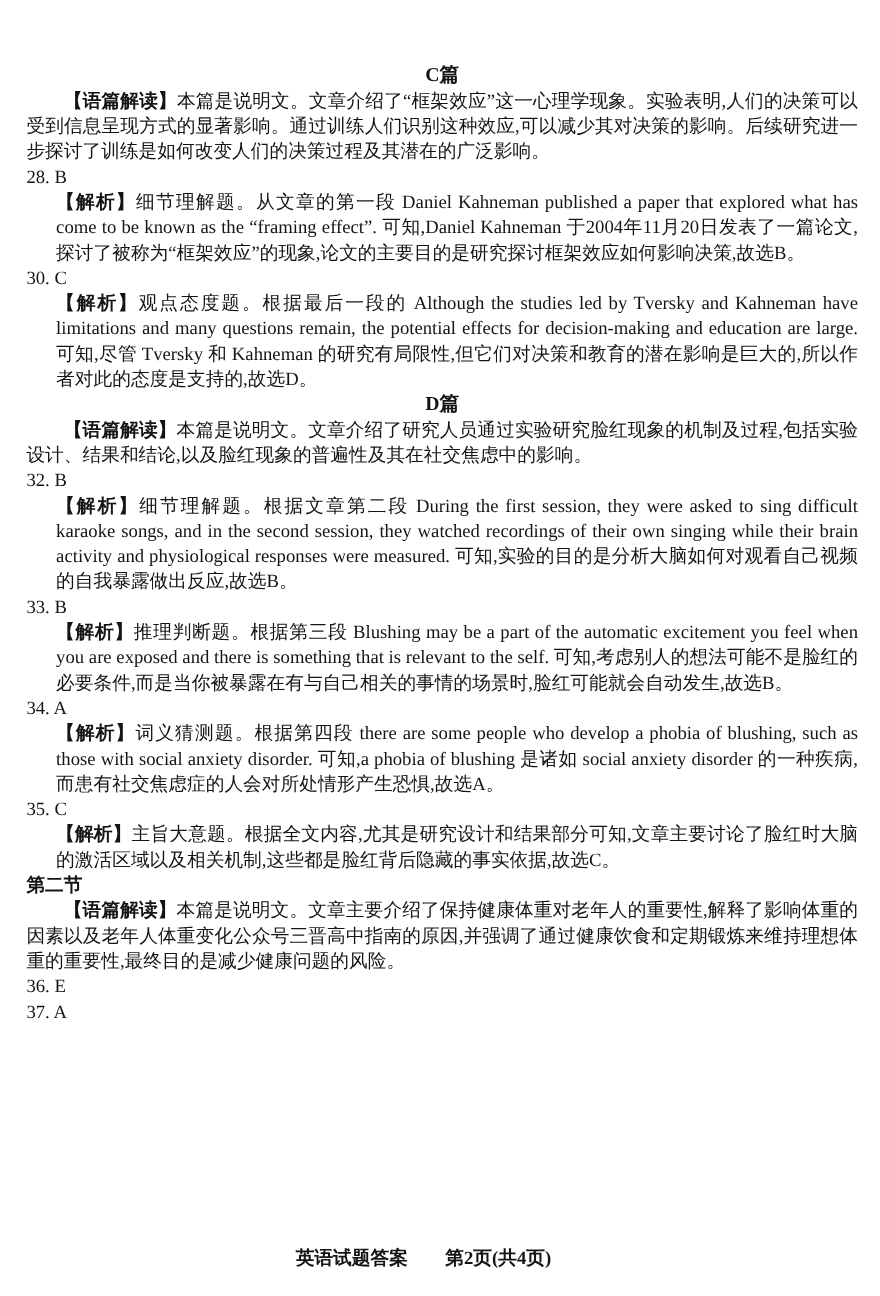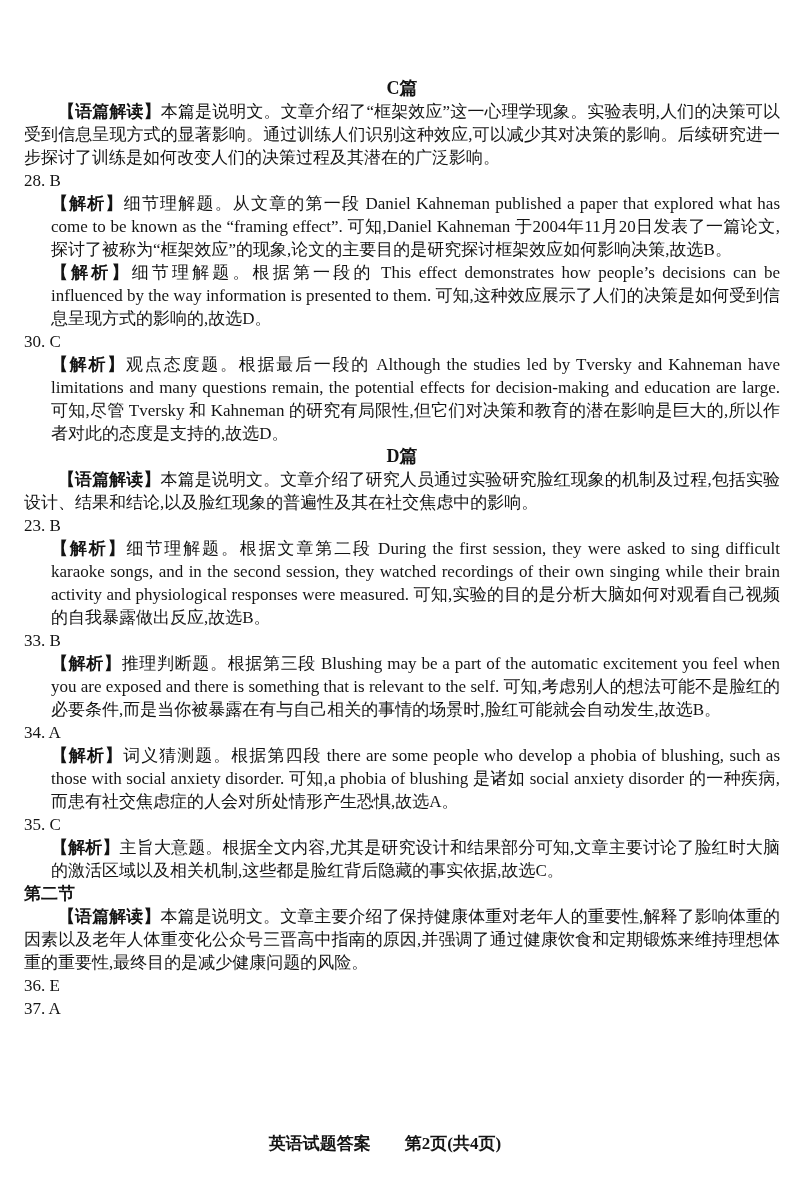--- a/index.html
+++ b/index.html
@@ -9,21 +9,21 @@
   }
   body {
     width: 800px;
     height: 1178px;
     position: relative;
     overflow: hidden;
     font-family: "Liberation Serif", "DejaVu Serif", serif;
     color: #141414;
   }
   .page {
-    padding: 77px 20px 0 24px;
+    padding: 57px 20px 0 24px;
     font-size: 17px;
     line-height: 23px;
     text-align: justify;
   }
   .sec-title {
     margin: 0;
     text-align: center;
     font-weight: bold;
     font-size: 18px;
     line-height: 23px;
@@ -67,31 +67,30 @@
 
 <div class="page">
 
   <h2 class="sec-title">C篇</h2>
 
   <p class="intro"><span class="lbl">【语篇解读】</span><span>本篇是说明文。文章介绍了“框架效应”这一心理学现象。实验表明,人们的决策可以受到信息呈现方式的显著影响。通过训练人们识别这种效应,可以减少其对决策的影响。后续研究进一步探讨了训练是如何改变人们的决策过程及其潜在的广泛影响。</span></p>
 
   <p class="qnum">28. B</p>
   <p class="analysis"><span class="lbl">【解析】</span><span>细节理解题。从文章的第一段 Daniel Kahneman published a paper that explored what has come to be known as the “framing effect”. 可知,Daniel Kahneman 于2004年11月20日发表了一篇论文,探讨了被称为“框架效应”的现象,论文的主要目的是研究探讨框架效应如何影响决策,故选B。</span></p>
 
-  <p class="analysis"><span class="lbl">【解析】</span><span>细节理解题。根据第一段的 This effect demonstrates how people’s decisions can be influenced by the way information is presented to them. 可知,这种效应展示了人们的决策是如何受到信息呈现方式的影响的,故选D。</span></p>
 
   <p class="qnum">30. C</p>
 
   <p class="analysis"><span class="lbl">【解析】</span><span>观点态度题。根据最后一段的 Although the studies led by Tversky and Kahneman have limitations and many questions remain, the potential effects for decision-making and education are large. 可知,尽管 Tversky 和 Kahneman 的研究有局限性,但它们对决策和教育的潜在影响是巨大的,所以作者对此的态度是支持的,故选D。</span></p>
 
   <h2 class="sec-title">D篇</h2>
 
   <p class="intro"><span class="lbl">【语篇解读】</span><span>本篇是说明文。文章介绍了研究人员通过实验研究脸红现象的机制及过程,包括实验设计、结果和结论,以及脸红现象的普遍性及其在社交焦虑中的影响。</span></p>
 
-  <p class="qnum">23. B</p>
+  <p class="qnum">32. B</p>
   <p class="analysis"><span class="lbl">【解析】</span><span>细节理解题。根据文章第二段 During the first session, they were asked to sing difficult karaoke songs, and in the second session, they watched recordings of their own singing while their brain activity and physiological responses were measured. 可知,实验的目的是分析大脑如何对观看自己视频的自我暴露做出反应,故选B。</span></p>
 
   <p class="qnum">33. B</p>
   <p class="analysis"><span class="lbl">【解析】</span><span>推理判断题。根据第三段 Blushing may be a part of the automatic excitement you feel when you are exposed and there is something that is relevant to the self. 可知,考虑别人的想法可能不是脸红的必要条件,而是当你被暴露在有与自己相关的事情的场景时,脸红可能就会自动发生,故选B。</span></p>
 
   <p class="qnum">34. A</p>
   <p class="analysis"><span class="lbl">【解析】</span><span>词义猜测题。根据第四段 there are some people who develop a phobia of blushing, such as those with social anxiety disorder. 可知,a phobia of blushing 是诸如 social anxiety disorder 的一种疾病,而患有社交焦虑症的人会对所处情形产生恐惧,故选A。</span></p>
 
   <p class="qnum">35. C</p>
   <p class="analysis"><span class="lbl">【解析】</span><span>主旨大意题。根据全文内容,尤其是研究设计和结果部分可知,文章主要讨论了脸红时大脑的激活区域以及相关机制,这些都是脸红背后隐藏的事实依据,故选C。</span></p>

